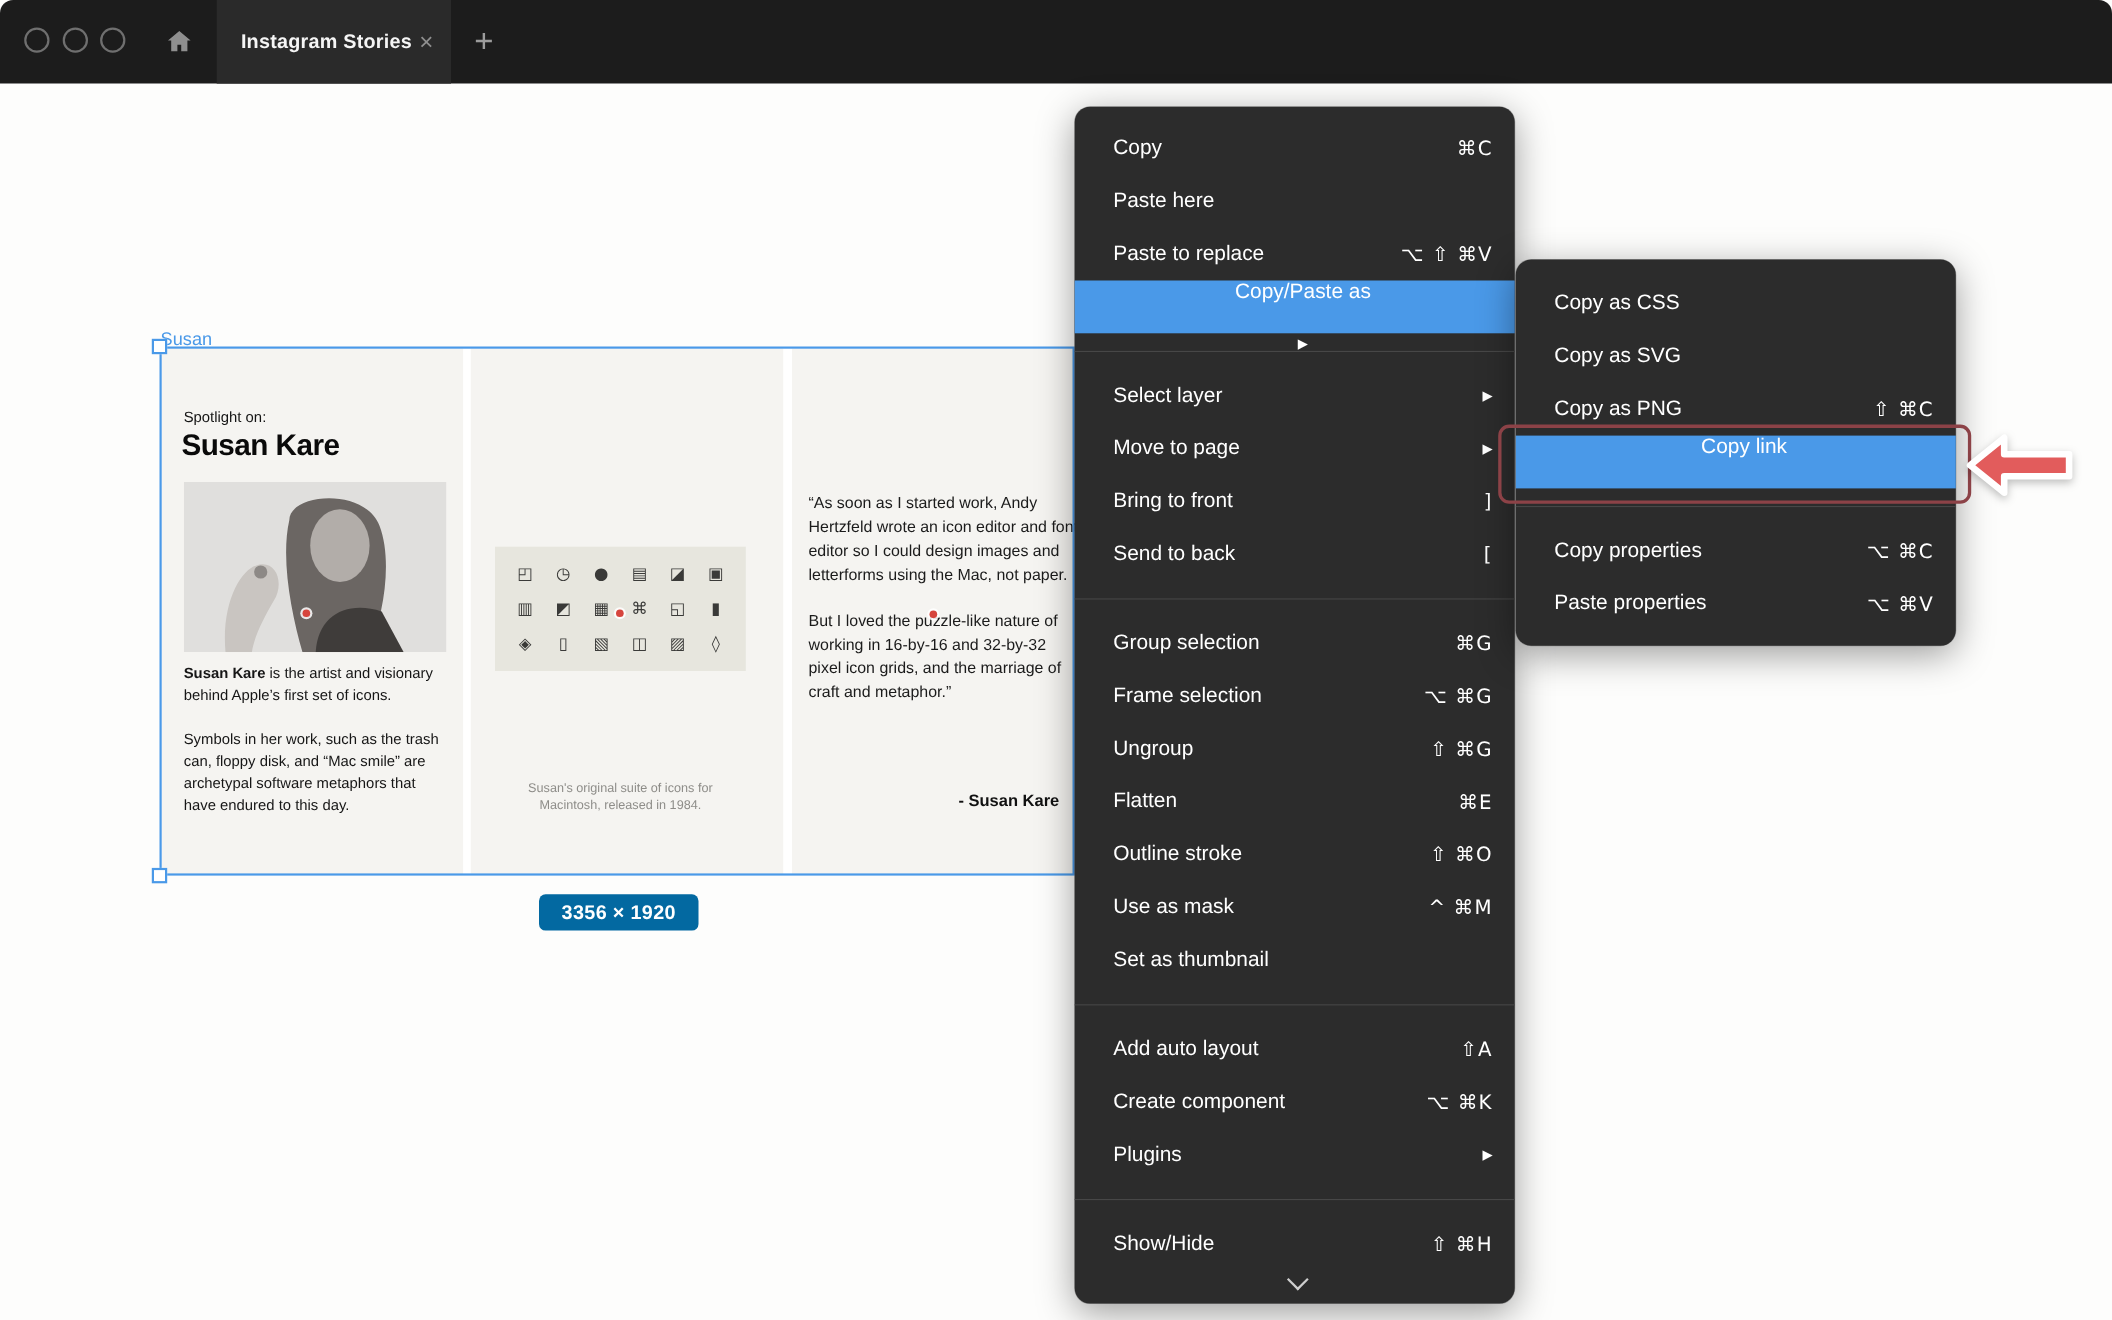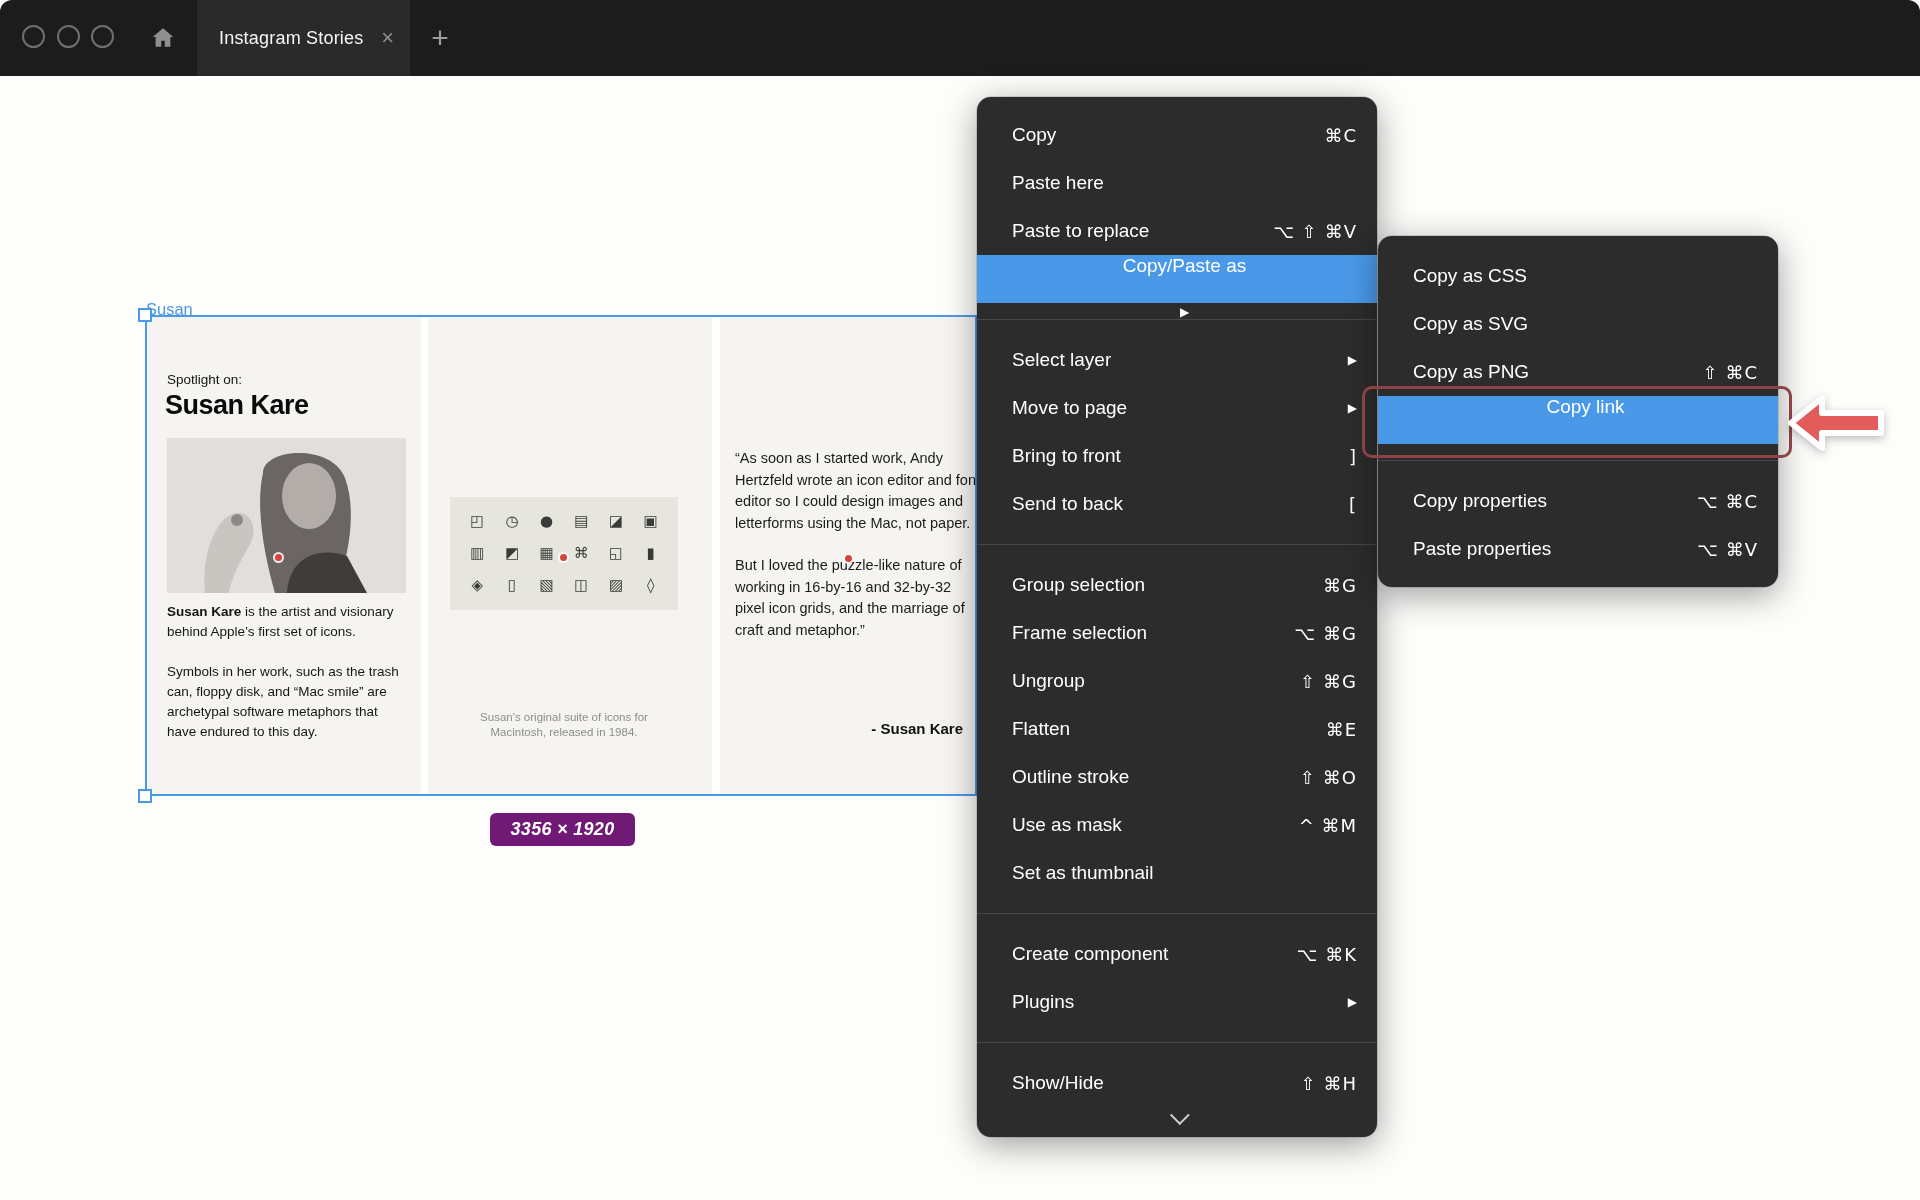--- a/index.html
+++ b/index.html
@@ -7,21 +7,21 @@
          font-family:"Liberation Sans",sans-serif;background:#fdfdfc;}
 
   
   .topbar{position:absolute;left:0;top:0;width:1920px;height:76px;background:#1c1c1c;
           border-radius:12px 12px 0 0;z-index:5;}
   .winbtn{position:absolute;top:25px;width:23px;height:23px;border:2px solid #6f6f6f;
           border-radius:50%;box-sizing:border-box;}
   .homeicon{position:absolute;left:150px;top:25px;width:26px;height:26px;}
   .tab{position:absolute;left:197px;top:0;width:213px;height:76px;background:#2a2a2a;
        display:flex;align-items:center;}
-  .tab-label{margin-left:22px;color:#f5f5f5;font-size:18px;font-weight:400;letter-spacing:.2px;}
+  .tab-label{margin-left:22px;color:#f5f5f5;font-size:18px;font-weight:700;letter-spacing:.2px;}
   .tab-close{position:absolute;right:12px;top:0;height:76px;display:flex;align-items:center;
              color:#8f8f8f;font-size:22px;padding:0 4px;cursor:default;}
   .newtab{position:absolute;left:420px;top:0;height:76px;width:40px;display:flex;
           align-items:center;justify-content:center;color:#9c9c9c;font-size:30px;font-weight:300;}
 
   
   .frame-label{position:absolute;left:146px;top:300px;font-size:16.5px;color:#4a99e8;z-index:2;}
   .frame-bg{position:absolute;left:146px;top:316px;width:831px;height:479px;background:#ffffff;z-index:1;}
   .card{position:absolute;top:317px;height:478px;background:#f5f4f1;z-index:1;}
   .card1{left:147px;width:274px;}
@@ -47,23 +47,23 @@
            line-height:15px;color:#8e8d89;z-index:2;}
 
   .quote{position:absolute;left:735px;top:448px;width:248px;font-size:14.5px;line-height:21.5px;
          color:#1b1b1b;z-index:2;}
   .quote p{margin:0 0 21px 0;}
   .signature{position:absolute;right:957px;top:720px;font-size:15px;font-weight:700;color:#111;z-index:2;}
 
   .reddot{position:absolute;width:7px;height:7px;background:#d6453d;border-radius:50%;
           box-shadow:0 0 0 2px rgba(255,255,255,.85);z-index:4;}
 
-  .badge{position:absolute;left:490px;top:813px;width:145px;height:33px;background:#701a75;
+  .badge{position:absolute;left:490px;top:813px;width:145px;height:33px;background:#0369a1;
          border-radius:6px;color:#fff;font-size:18px;font-weight:600;display:flex;
-         align-items:center;justify-content:center;z-index:2;letter-spacing:.3px;font-style:italic;}
+         align-items:center;justify-content:center;z-index:2;letter-spacing:.3px;}
 
   
   .menu{position:absolute;background:#2c2c2c;border-radius:14px;color:#fff;
         box-shadow:0 8px 34px rgba(0,0,0,.38),0 0 0 .5px rgba(0,0,0,.25);}
   .mainmenu{left:977px;top:97px;width:400px;padding:14px 0 6px 0;z-index:10;}
   .submenu{left:1378px;top:236px;width:400px;padding:16px 0 14px 0;z-index:11;}
   .mi{height:48px;display:flex;align-items:center;justify-content:space-between;
       padding:0 20px 0 35px;font-size:19px;white-space:nowrap;gap:28px;}
   .mi.hl{background:#4a99e8;flex-direction:column;}
   .mi .sc{font-family:"DejaVu Sans",sans-serif;font-size:18px;letter-spacing:1px;color:#ffffff;}
@@ -222,20 +222,24 @@
       <div class="mi">
         <span>Use as mask</span>
         <span class="sc">^ ⌘M</span>
       </div>
       <div class="mi">
         <span>Set as thumbnail</span>
         <span class="sc"></span>
       </div>
       <div class="mdiv"></div>
       <div class="mi">
+        <span>Add auto layout</span>
+        <span class="sc">⇧A</span>
+      </div>
+      <div class="mi">
         <span>Create component</span>
         <span class="sc">⌥ ⌘K</span>
       </div>
       <div class="mi">
         <span>Plugins</span>
         <span class="arrow">▶</span>
       </div>
       <div class="mdiv"></div>
       <div class="mi">
         <span>Show/Hide</span>

